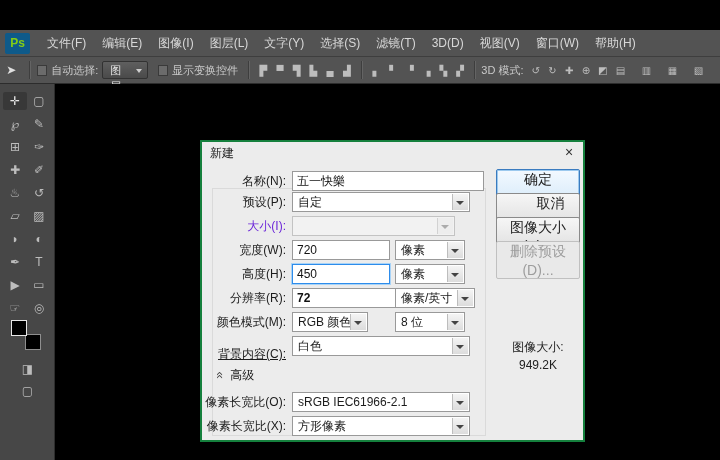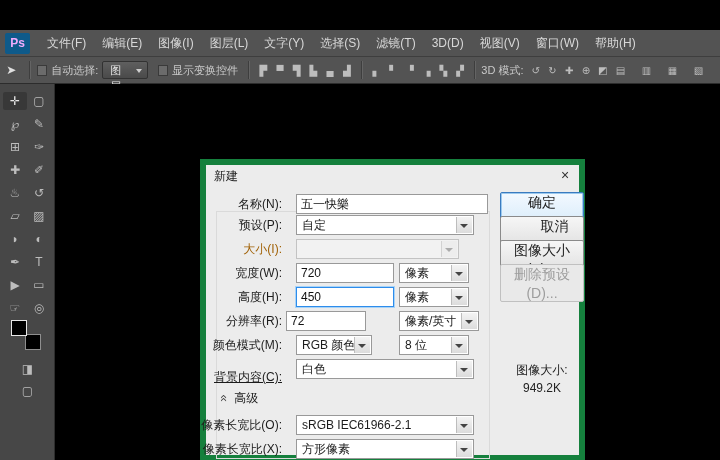--- a/index.html
+++ b/index.html
@@ -2,21 +2,21 @@
 <html><head>
 <meta charset="utf-8">
 <style>
   * { margin:0; padding:0; box-sizing:border-box; }
   body { background:#1a1a1a; font-family:"Liberation Sans","DejaVu Sans",sans-serif; }
   .screen { position:relative; width:720px; height:460px; background:#000; overflow:hidden; font-size:12px; }
 
   
   .menubar { position:absolute; left:0; top:30px; width:720px; height:27px; background:#535353;
              border-bottom:1px solid #3e3e3e; display:flex; align-items:center; color:#d8d8d8; }
-  .ps-logo { width:25px; height:21px; margin:0 9px 0 5px; background:#0e5a8a; color:#f0abfc;
+  .ps-logo { width:25px; height:21px; margin:0 9px 0 5px; background:#0e5a8a; color:#84cc16;
              font-weight:bold; font-size:12px; display:flex; align-items:center; justify-content:center; border-radius:2px; }
   .menu-item { padding:0 8px; height:100%; display:flex; align-items:center; font-size:12px; cursor:default; }
 
   
   .optionsbar { position:absolute; left:0; top:57px; width:720px; height:27px; background:#535353;
                 border-bottom:1px solid #2c2c2c; display:flex; align-items:center; color:#c9c9c9; font-size:11px; }
   .tool-badge { width:26px; text-align:center; color:#e0e0e0; font-size:12px; }
   .opt-sep { width:1px; height:18px; background:#3e3e3e; margin:0 6px; box-shadow:1px 0 0 #646464; }
   .checkbox { width:11px; height:11px; background:#6b6b6b; border:1px solid #3a3a3a; margin:0 4px 0 2px; display:inline-block; }
   .opt-label { margin-right:4px; white-space:nowrap; }
@@ -36,28 +36,28 @@
   .sw { position:absolute; width:16px; height:16px; background:#000; }
   .sw-front { left:0; top:0; border:1px solid #e8e8e8; z-index:2; }
   .sw-back  { right:0; bottom:0; border:1px solid #8f8f8f; }
   .tool-extra { position:absolute; left:0; width:55px; text-align:center; color:#bdbdbd; font-size:12px; }
 
   
   .canvas { position:absolute; left:56px; top:84px; width:664px; height:376px; background:#000; }
 
   
   .dialog { position:absolute; left:200px; top:140px; width:385px; height:302px; background:#ececec;
-            border:6px solid #15803d; box-shadow:3px 4px 10px rgba(0,0,0,.6); color:#1c1c1c; font-size:12px;margin-top:19px; }
+            border:2px solid #15803d; box-shadow:3px 4px 10px rgba(0,0,0,.6); color:#1c1c1c; font-size:12px; }
   .dlg-title { position:absolute; left:0; top:0; right:0; height:22px; padding-left:8px;
                display:flex; align-items:center; font-size:12px; color:#222; }
   .dlg-close { position:absolute; right:5px; top:3px; width:18px; height:16px; text-align:center; line-height:15px;
                font-size:14px; color:#333; cursor:default; }
   .groupbox { position:absolute; left:10px; top:46px; width:274px; height:248px; border:1px solid #dadada; pointer-events:none; }
   .lbl { position:absolute; right:297px; height:20px; line-height:20px; white-space:nowrap; text-align:right; }
-  .lbl.disabled { color:#a16207; }
+  .lbl.disabled { color:#6d28d9; }
   .input { position:absolute; height:20px; background:#fff; border:1px solid #999; padding:0 4px; font-size:12px;
            font-family:inherit; color:#111; }
   .input.focus { border:1px solid #2d8ceb; box-shadow:0 0 0 1px #a8d3f7; }
   .dd { position:absolute; height:20px; background:#fff; border:1px solid #999; line-height:18px; padding:0 20px 0 5px;
         white-space:nowrap; overflow:hidden; }
   .dd::before { content:""; position:absolute; right:1px; top:1px; bottom:1px; width:15px;
                 background:linear-gradient(#f4f4f4,#dcdcdc); border-left:1px solid #bdbdbd; }
   .dd::after { content:""; position:absolute; right:5px; top:8px; width:0; height:0;
                border:4px solid transparent; border-top:4px solid #444; }
   .dd.disabled { background:#f2f2f2; border-color:#c3c3c3; color:#a5a5a5; }
@@ -183,21 +183,21 @@
 
     <span class="lbl" style="top:98px;">宽度(W):</span>
     <input class="input" style="left: 90px; top: 98px; width: 98px;" value="720">
     <span class="dd" style="left:193px; top:98px; width:70px;">像素</span>
 
     <span class="lbl" style="top:122px;">高度(H):</span>
     <input class="input focus" style="left: 90px; top: 122px; width: 98px;" value="450">
     <span class="dd" style="left:193px; top:122px; width:70px;">像素</span>
 
     <span class="lbl" style="top:146px;">分辨率(R):</span>
-    <input class="input" style="left: 80px; top: 146px; width: 80px;" value="72">
+    <input class="input" style="left: 90px; top: 146px; width: 118px; font-weight: bold;" value="72">
     <span class="dd" style="left:193px; top:146px; width:80px;">像素/英寸</span>
 
     <span class="lbl" style="top:170px;">颜色模式(M):</span>
     <span class="dd" style="left:90px; top:170px; width:76px;">RGB 颜色</span>
     <span class="dd" style="left:193px; top:170px; width:70px;">8 位</span>
 
     <span class="lbl" style="top:202px;text-decoration:underline;">背景内容(C):</span>
     <span class="dd" style="left:90px; top:194px; width:178px;">白色</span>
 
     <div class="advanced">

